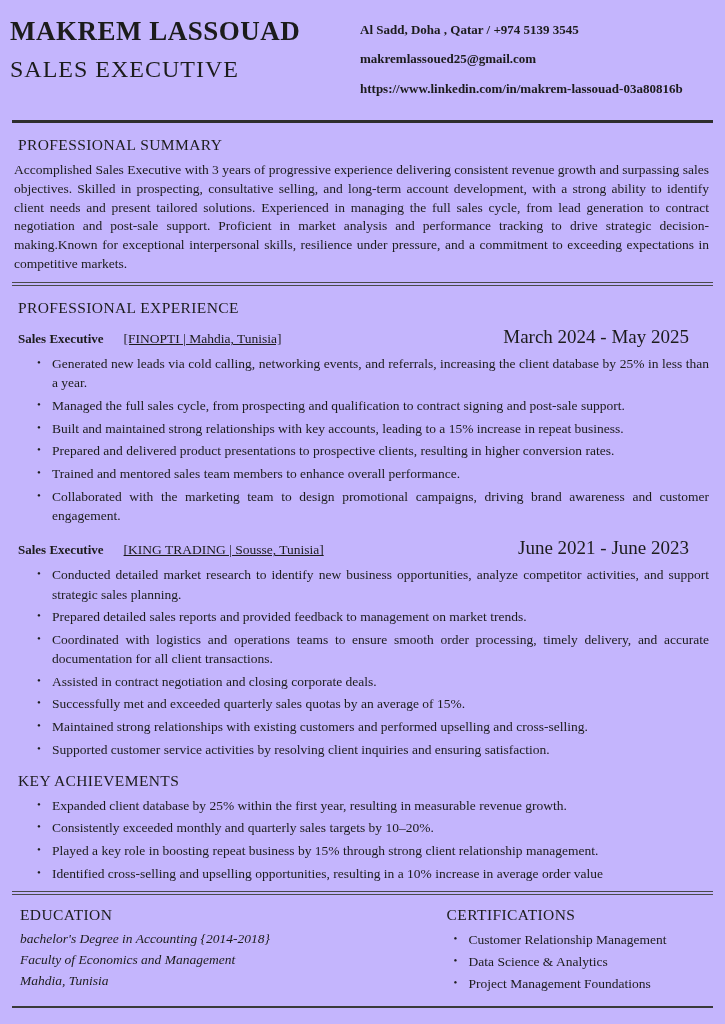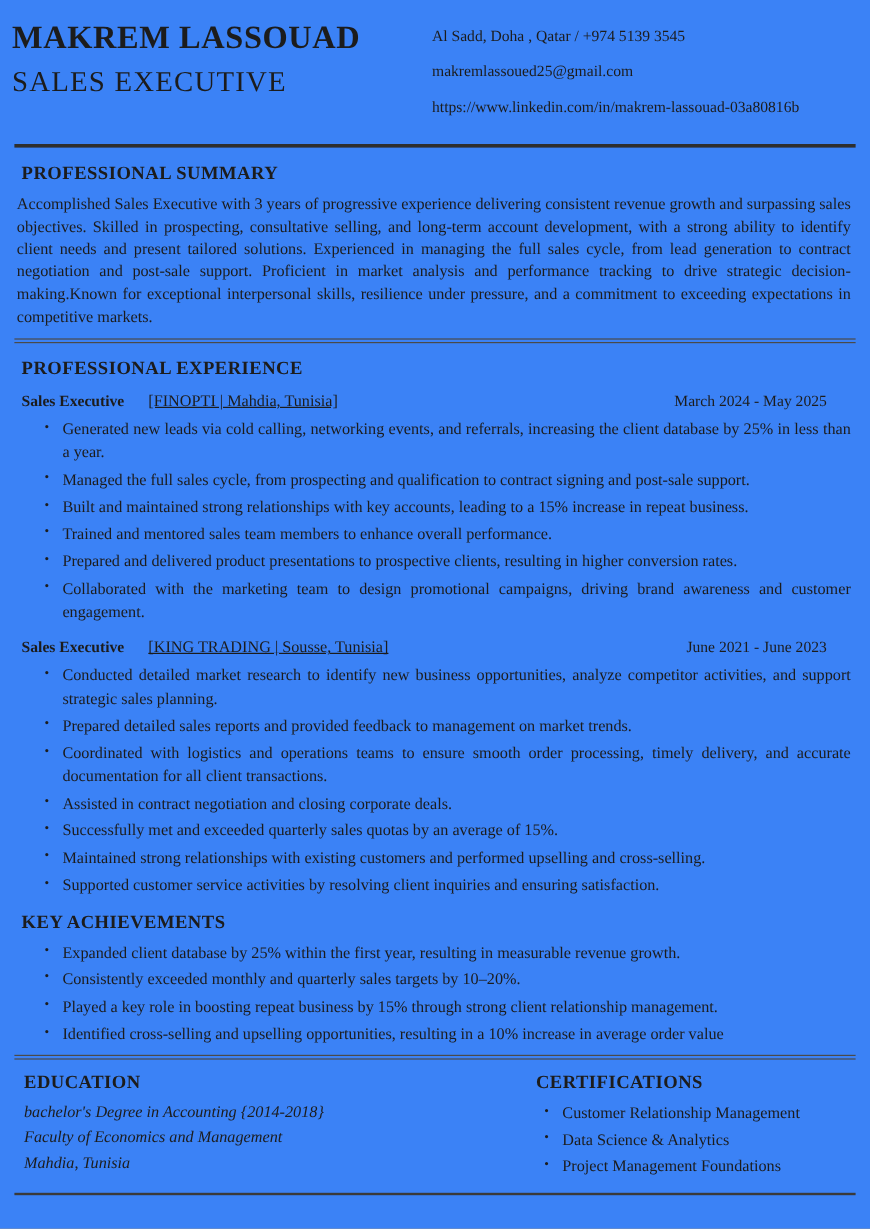--- a/index.html
+++ b/index.html
@@ -1,47 +1,47 @@
 <!DOCTYPE html>
 <html><head>
 <meta charset="utf-8">
 <style>
   * { margin:0; padding:0; box-sizing:border-box; }
   html,body { background:#9a9a9a; }
   body { display:flex; justify-content:center; }
   .page {
-    width:725px; height:1024px; background:#3b82f6; color:#1c1c1c;
+    width:725px; height:1024px; background:#c4b5fd; color:#1c1c1c;
     font-family:"Liberation Serif","DejaVu Serif",serif;
     padding:12px 10px 0 10px; overflow:hidden; position:relative;
   }
 
   
   .header { display:flex; justify-content:space-between; align-items:flex-start; padding:4px 0 0 0; }
   .ident { padding-left:0; }
   .name  { font-size:27px; font-weight:bold; letter-spacing:0.5px; line-height:1.15; }
   .role  { font-size:24px; font-weight:normal; letter-spacing:1px; margin-top:9px; }
-  .contact { width:355px; font-size:13px; line-height:1.25; padding-top:6px; }
+  .contact { width:355px; font-size:13px; line-height:1.25; padding-top:6px;font-weight:bold; }
   .contact div { margin-bottom:13px; }
 
   
   .rule-heavy  { border:0; border-top:3px solid #2e2e2e; margin:10px 2px 0 2px; }
   .rule-double { border:0; height:4px; border-top:1.5px solid #4a4a4a; border-bottom:1.5px solid #4a4a4a; margin:8px 2px 0 2px; }
   .rule-thin   { border:0; border-top:2px solid #3a3a3a; margin:10px 2px 0 2px; }
 
   
-  .sec-heading { font-size:15.5px; font-weight:bold; letter-spacing:0.4px; padding-left:8px; margin-top:13px; }
+  .sec-heading { font-size:15.5px; font-weight:normal; letter-spacing:0.4px; padding-left:8px; margin-top:13px; }
   .summary-text {
     font-size:13.5px; line-height:1.4; text-align:justify;
     padding:7px 6px 0 4px;
   }
 
   .job-header { display:flex; align-items:baseline; padding:9px 26px 0 8px; }
   .job-title  { font-size:13px; font-weight:bold; margin-right:20px; white-space:nowrap; }
   .job-company{ font-size:13.5px;text-decoration:underline; }
-  .job-dates  { font-size:13px; margin-left:auto; white-space:nowrap; }
+  .job-dates  { font-size:19px; margin-left:auto; white-space:nowrap; }
 
   ul.bullets { list-style:none; padding:6px 6px 0 42px; }
   ul.bullets li {
     font-size:13.5px; line-height:1.42; text-align:justify;
     position:relative; margin-bottom:3.5px;
   }
   ul.bullets li::before {
     content:"•"; position:absolute; left:-15px; top:1px; font-size:11px; color:#1c1c1c;
   }
 
@@ -82,22 +82,22 @@
 
   <div class="job-header">
     <span class="job-title">Sales Executive</span>
     <span class="job-company">[FINOPTI | Mahdia, Tunisia]</span>
     <span class="job-dates">March 2024 - May 2025</span>
   </div>
   <ul class="bullets">
     <li>Generated new leads via cold calling, networking events, and referrals, increasing the client database by 25% in less than a year.</li>
     <li>Managed the full sales cycle, from prospecting and qualification to contract signing and post-sale support.</li>
     <li>Built and maintained strong relationships with key accounts, leading to a 15% increase in repeat business.</li>
+    <li>Prepared and delivered product presentations to prospective clients, resulting in higher conversion rates.</li>
     <li>Trained and mentored sales team members to enhance overall performance.</li>
-    <li>Prepared and delivered product presentations to prospective clients, resulting in higher conversion rates.</li>
     <li>Collaborated with the marketing team to design promotional campaigns, driving brand awareness and customer engagement.</li>
   </ul>
 
   <div class="job-header">
     <span class="job-title">Sales Executive</span>
     <span class="job-company">[KING TRADING | Sousse, Tunisia]</span>
     <span class="job-dates">June 2021 - June 2023</span>
   </div>
   <ul class="bullets">
     <li>Conducted detailed market research to identify new business opportunities, analyze competitor activities, and support strategic sales planning.</li>

